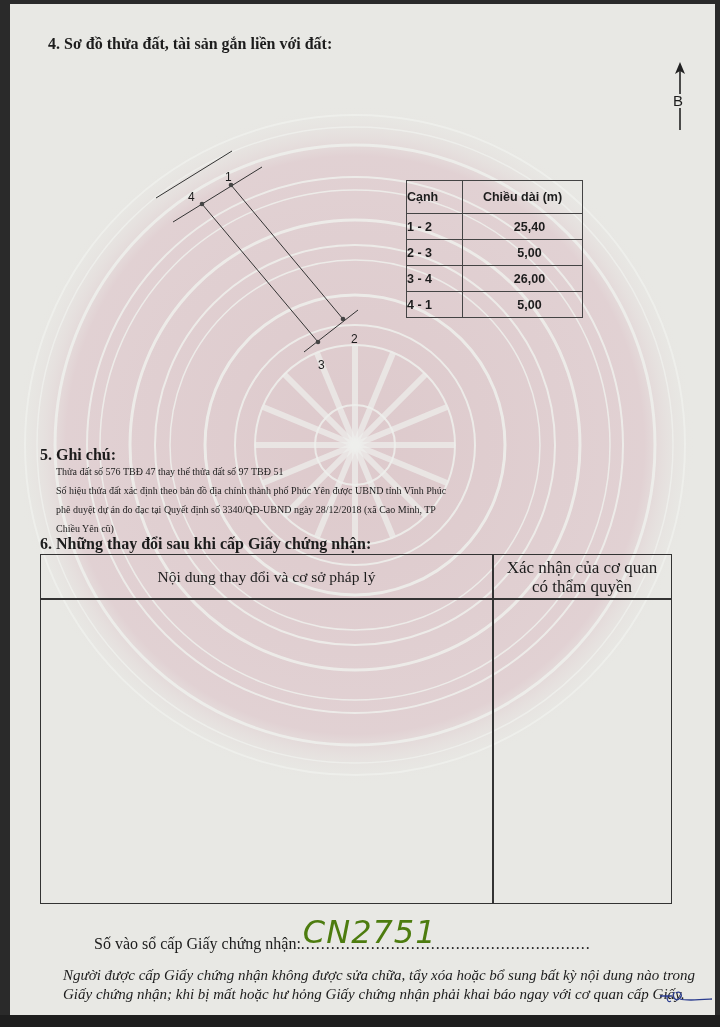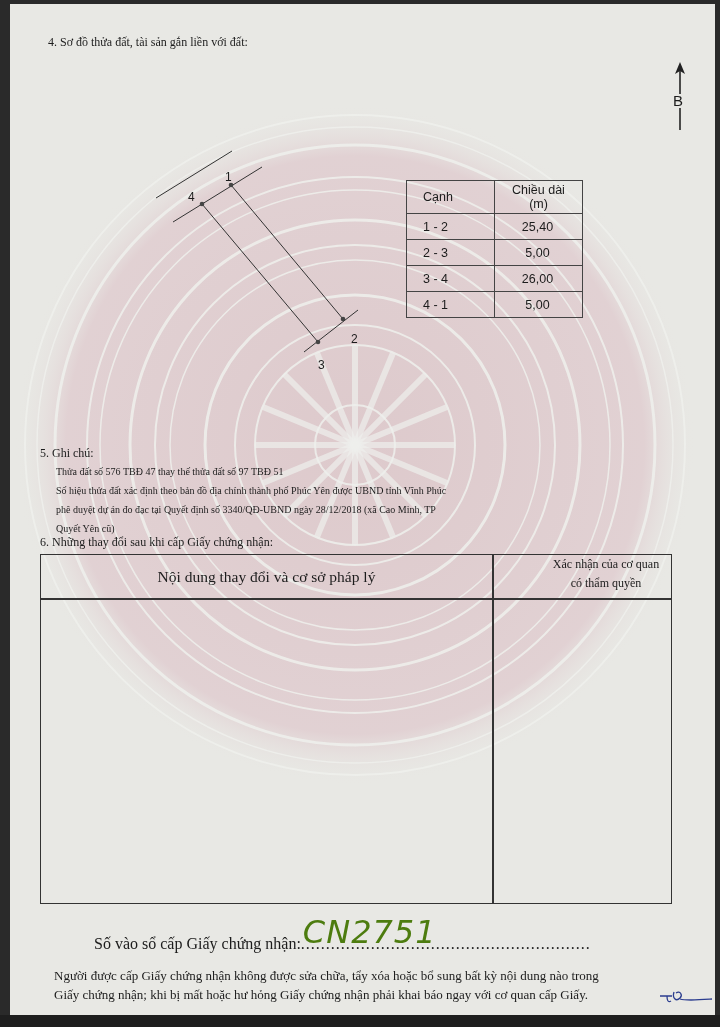--- a/index.html
+++ b/index.html
@@ -16,46 +16,46 @@
   }
   .edge-left { position: absolute; left: 0; top: 0; width: 10px; height: 1027px; background: #2a2a2a; }
   .edge-right { position: absolute; right: 0; top: 0; width: 5px; height: 1027px; background: #2a2a2a; }
   .edge-bottom { position: absolute; left: 0; bottom: 0; width: 720px; height: 12px; background: #1e1e1e; }
   .edge-top { position: absolute; left: 0; top: 0; width: 720px; height: 4px; background: #2a2a2a; }
 
   
   .watermark { position: absolute; left: 0; top: 0; width: 720px; height: 1027px; pointer-events: none; }
 
   .abs { position: absolute; }
-  .h-section { font-weight: normal; font-size: 12px; }
+  .h-section { font-weight: bold; font-size: 16px; }
   .body-text { font-size: 10px; line-height: 19px; }
 
   
   .parcel-table {
     position: absolute; left: 406px; top: 180px; width: 177px;
     border-collapse: collapse;
     font-family: "Liberation Sans", "DejaVu Sans", sans-serif; font-size: 12.5px;
   }
   .parcel-table td, .parcel-table th {
-    border: 1px solid #444; height: 25px; padding: 0 16px; font-weight: normal; margin-left: 47px;
+    border: 1px solid #444; height: 25px; padding: 0 0; font-weight: bold; margin-left: 47px;
   }
   .parcel-table th { height: 32px; text-align: center; }
   .parcel-table th:first-child { text-align: left; }
   .parcel-table td:first-child { text-align: left; width: 55px; }
   .parcel-table td:last-child { text-align: center; padding-left: 14px; }
 
   
   .changes {
     position: absolute; left: 40px; top: 554px; width: 632px; height: 350px;
     border: 1.5px solid #333; box-sizing: border-box;
   }
   .changes .divider-v { position: absolute; left: 451px; top: 0; width: 1.5px; height: 100%; background: #333; }
   .changes .divider-h { position: absolute; left: 0; top: 43px; width: 100%; height: 1.5px; background: #333; }
   .changes .hd-left { position: absolute; left: 0; top: 0; width: 451px; height: 43px; display: flex; align-items: center; justify-content: center; font-size: 15.5px; }
-  .changes .hd-right { position: absolute; left: 476px; top: 0; width: 178px; height: 43px; display: flex; justify-content: center; text-align: center; font-size: 12px; line-height: 19px; }
+  .changes .hd-right { position: absolute; left: 452px; top: 0; width: 178px; height: 43px; display: flex; align-items: center; justify-content: center; text-align: center; font-size: 17px; line-height: 19px; }
 
   .handwritten {
     font-family: "DejaVu Sans", sans-serif; color: #4d7c0f; font-size: 32px; font-style: italic; letter-spacing: 1px;
   }
   .dots { letter-spacing: 1px; }
 </style>
 </head>
 <body>
 
 <div class="page">
@@ -157,39 +157,39 @@
     <td>5,00</td>
   </tr>
 </tbody>
   </table>
 
 <div class="abs h-section" style="left:40px; top:446px;text-align:right;">5. Ghi chú:</div>
 <div class="abs body-text" style="left:56px; top:462px; width:650px;">
   <div>Thửa đất số 576 TBĐ 47 thay thế thửa đất số 97 TBĐ 51</div>
   <div>Số hiệu thửa đất xác định theo bản đồ địa chính thành phố Phúc Yên được UBND tỉnh Vĩnh Phúc</div>
   <div>phê duyệt dự án đo đạc tại Quyết định số 3340/QĐ-UBND ngày 28/12/2018 (xã Cao Minh, TP</div>
-  <div>Quyết Yên cũ)</div>
+  <div>Chiều Yên cũ)</div>
 </div>
 
 <div class="abs h-section" style="left:40px; top:535px;">6. Những thay đổi sau khi cấp Giấy chứng nhận:</div>
 <div class="changes">
   <div class="hd-left">Nội dung thay đổi và cơ sở pháp lý</div>
   <div class="hd-right">
     <div>
       <div>Xác nhận của cơ quan</div>
       <div>có thẩm quyền</div>
     </div>
   </div>
   <div class="divider-v"></div>
   <div class="divider-h"></div>
 </div>
 
 <div class="abs body-text" style="left:54px; top:934px; white-space:nowrap; font-size:16px;margin-left:40px;">
   <span>Số vào sổ cấp Giấy chứng nhận:</span><span class="dots" style="position:relative;"><span>..........................................................</span><span class="handwritten" style="position:absolute; left:2px; top:-12px;">CN2751</span></span>
 </div>
 
-<div class="abs body-text" style="left:54px; top:966px; white-space:nowrap; font-size:13px;">
+<div class="abs body-text" style="left:63px; top:966px; white-space:nowrap; font-size:15px;font-style:italic;">
   <div>Người được cấp Giấy chứng nhận không được sửa chữa, tẩy xóa hoặc bổ sung bất kỳ nội dung nào trong</div>
   <div>Giấy chứng nhận; khi bị mất hoặc hư hỏng Giấy chứng nhận phải khai báo ngay với cơ quan cấp Giấy.</div>
 </div>
 <svg class="abs" style="left:658px; top:984px;" width="56" height="22">
   <path d="M2 12 L14 12 M9 12 C9 16 10 19 13 17 M16 8 C14 14 18 18 22 14 C25 11 22 6 18 9 M22 15 C28 17 40 16 54 15" stroke="#2b3d8f" stroke-width="1.3" fill="none"></path>
 </svg>
 
 </body></html>

